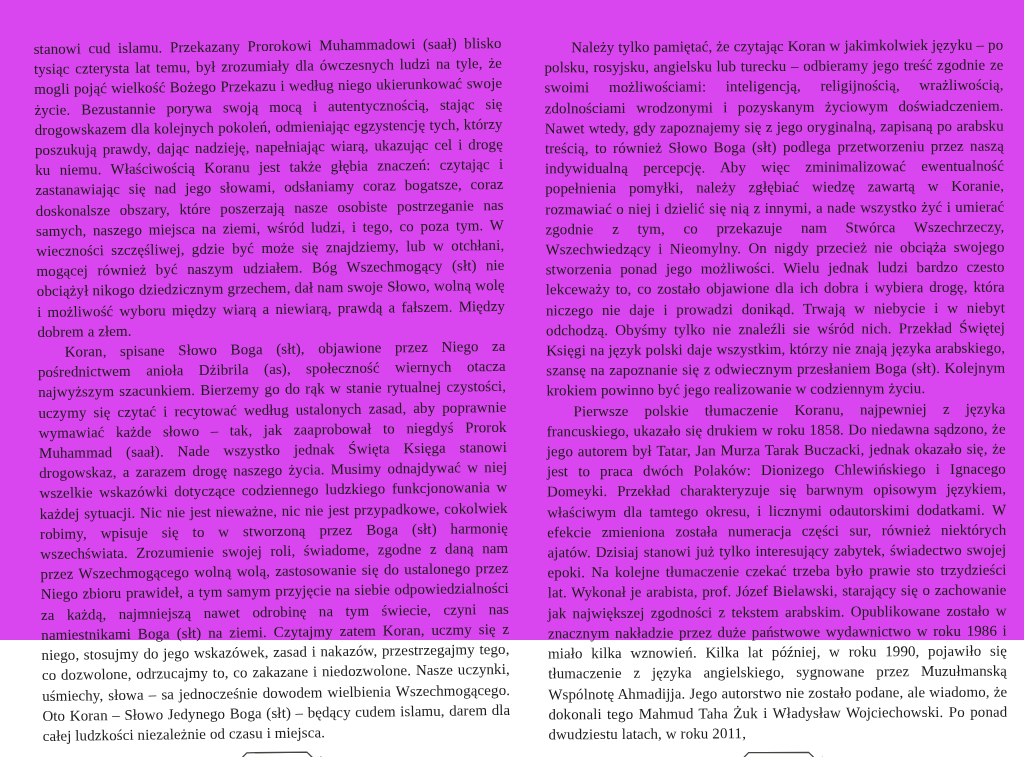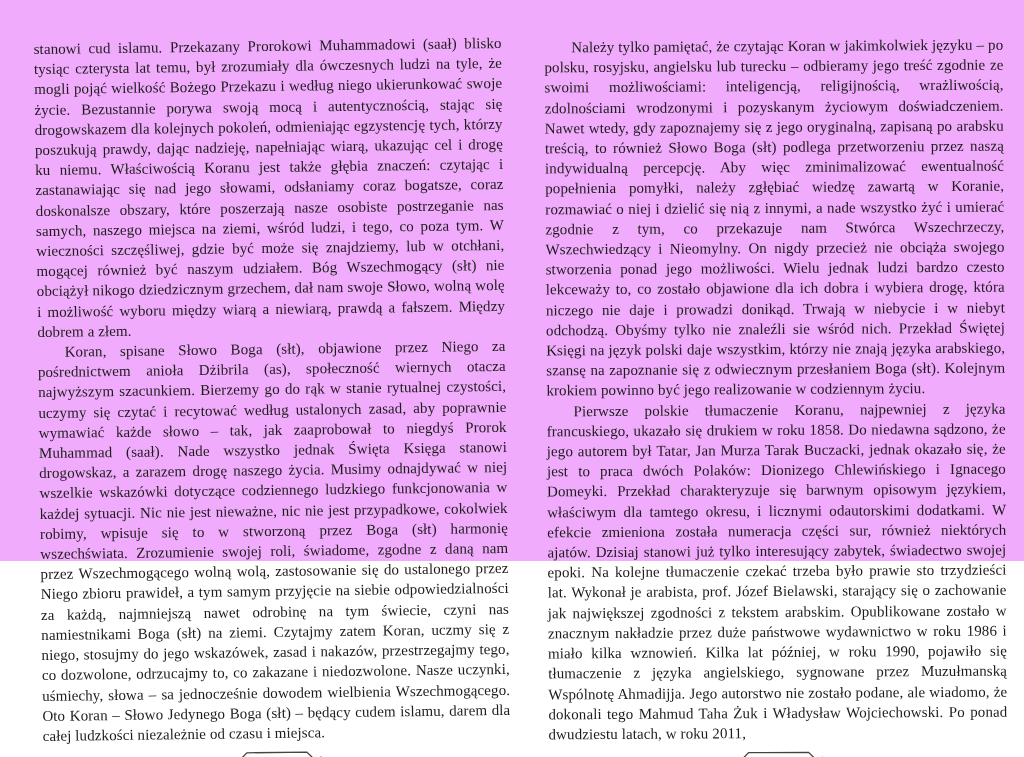--- a/index.html
+++ b/index.html
@@ -9,22 +9,22 @@
   body {
     width: 1024px;
     height: 757px;
     overflow: hidden;
     background: #ffffff;
     font-family: "Liberation Serif", "DejaVu Serif", serif;
   }
   .spread {
     position: relative;
     width: 1024px;
-    height: 561px;
-    background: #f0abfc;
+    height: 640px;
+    background: #d946ef;
   }
   .page {
     position: absolute;
     top: 0;
     height: 757px;
     display: flex;
     flex-direction: column;
   }
   .page-left {
     left: 33px;

